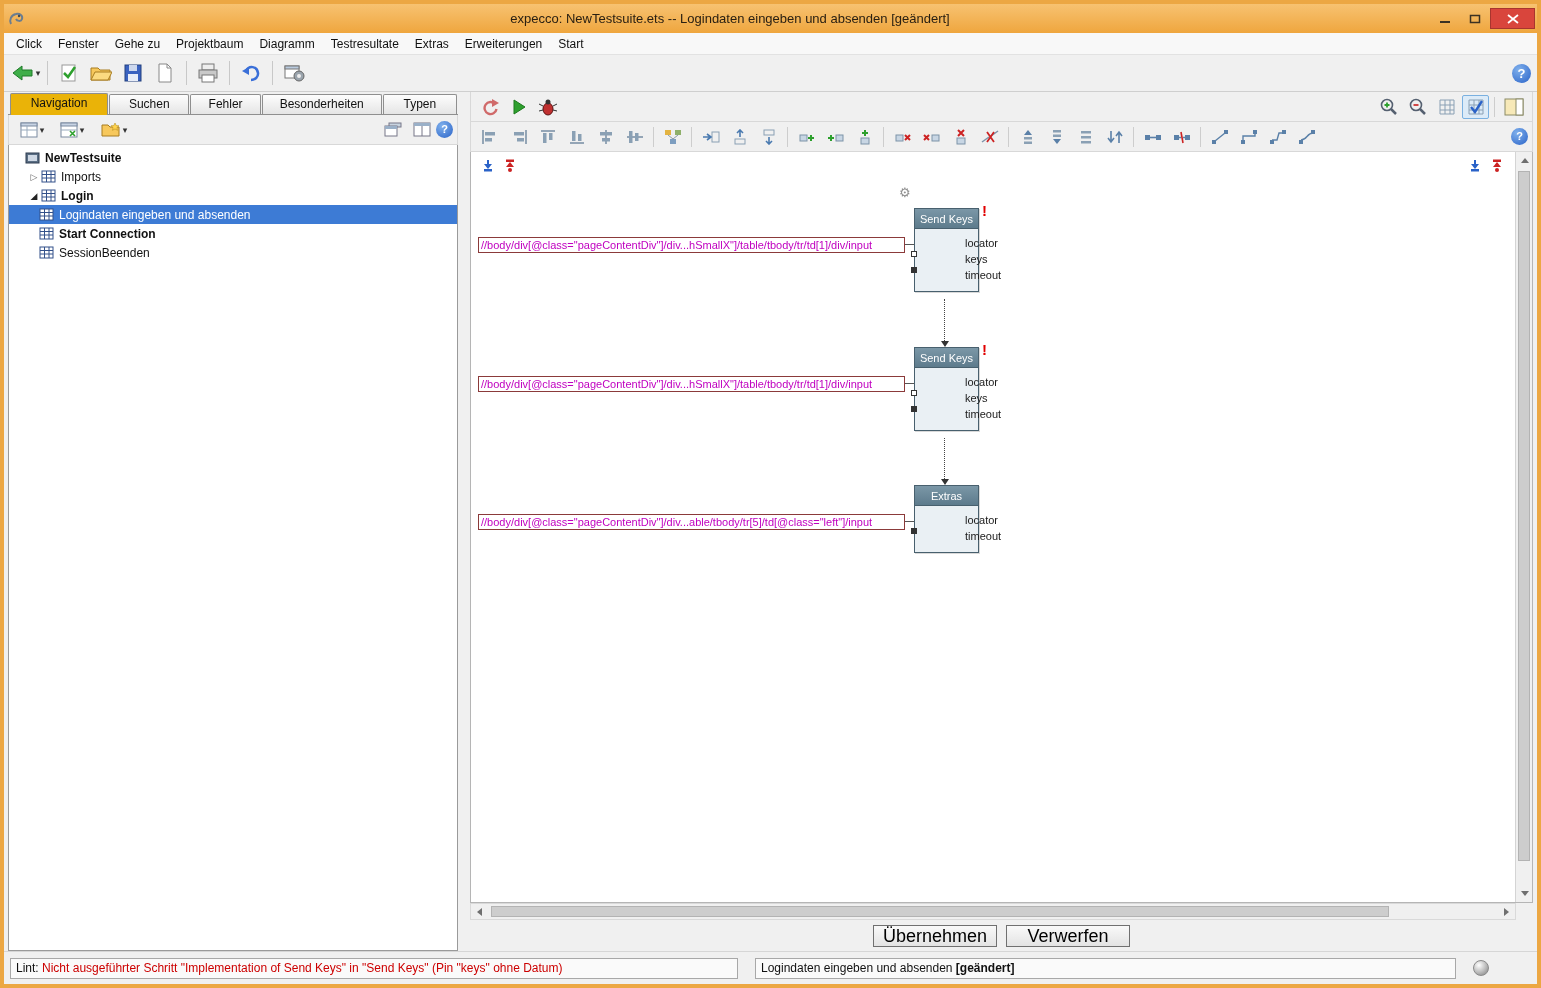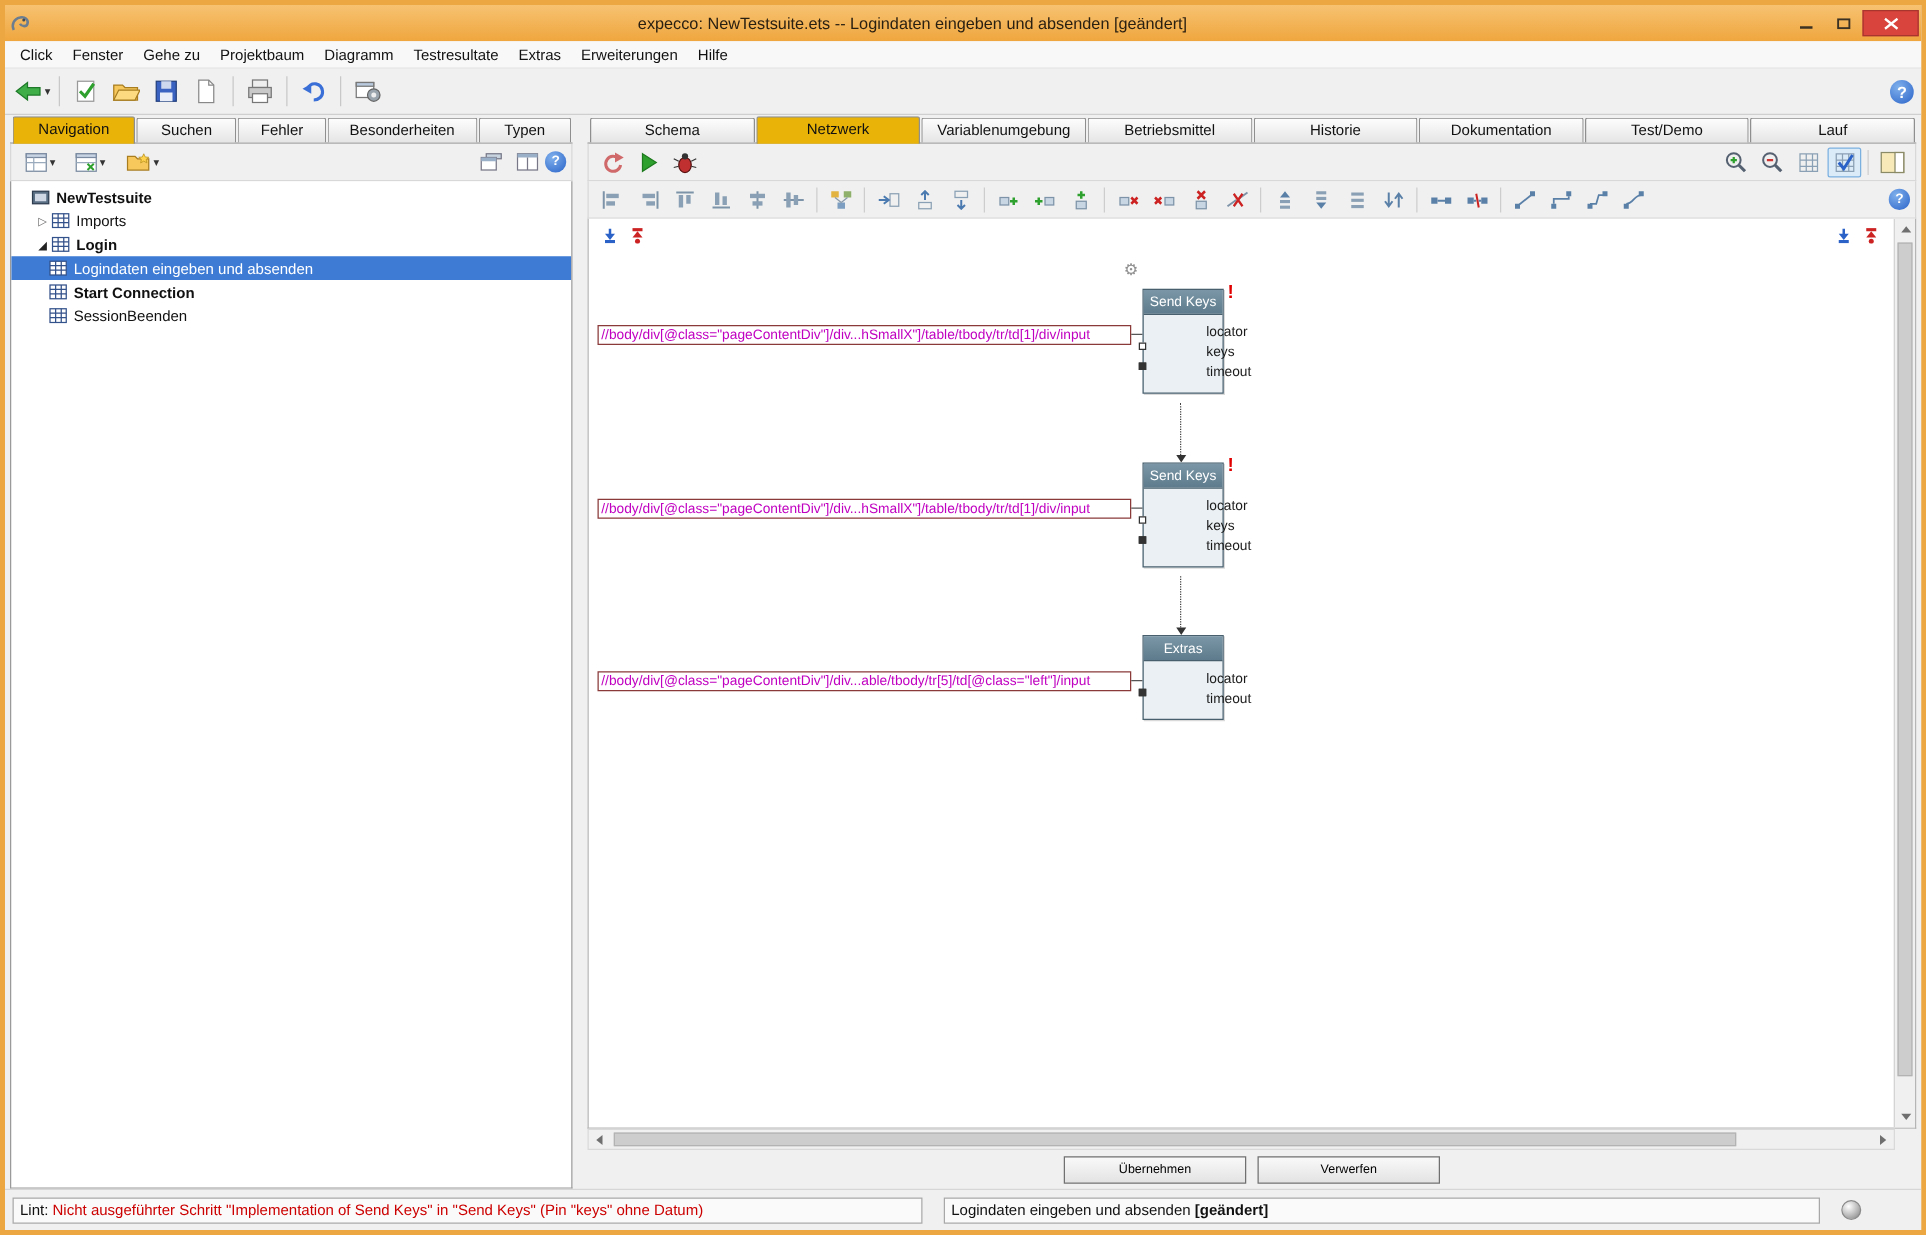--- a/index.html
+++ b/index.html
@@ -83,21 +83,21 @@
   .tri-dn { width:0;height:0;border-left:4px solid transparent;border-right:4px solid transparent;border-top:5px solid #6f6f6f; }
   .tri-lf { width:0;height:0;border-top:4px solid transparent;border-bottom:4px solid transparent;border-right:5px solid #6f6f6f; }
   .tri-rt { width:0;height:0;border-top:4px solid transparent;border-bottom:4px solid transparent;border-left:5px solid #6f6f6f; }
   .hscroll-row { height:17px; display:flex; flex:none; }
   .hscroll { flex:1; display:flex; background:#f0f0f0; border:1px solid #d9d9d9; position:relative; }
   .hthumb { position:absolute; top:2px; bottom:2px; left:20px; width:86%; background:#cdcdcd; border:1px solid #b3b3b3; }
   .harrow { width:17px; height:100%; display:flex; align-items:center; justify-content:center; flex:none; }
   .hcorner { width:17px; background:#f0f0f0; flex:none; }
   
   .footer { height:31px; display:flex; align-items:center; justify-content:center; gap:9px; flex:none; }
-  .fbtn { width:146px; height:22px; background:linear-gradient(#f9f9f9,#e3e3e3); border:1px solid #707070; font-size:10px;
+  .fbtn { width:124px; height:22px; background:linear-gradient(#f9f9f9,#e3e3e3); border:1px solid #707070; font-size:18px;
           font-family:"Liberation Sans",sans-serif; }
   
   .statusbar { height:33px; background:#f0f0f0; border-top:1px solid #d6d6d6; display:flex; align-items:center; padding:0 6px; gap:17px; flex:none; }
   .status-box { height:21px; line-height:19px; border:1px solid #a8a8a8; background:#fafafa; padding:0 5px; white-space:nowrap; overflow:hidden; }
   .lint-box { width:728px; flex:none; }
   .sel-box { flex:1; }
   .lint-msg { color:#cc0000; }
   .sphere { width:16px; height:16px; border-radius:50%; flex:none; margin-right:42px;
             background:radial-gradient(circle at 35% 30%, #ffffff, #b9b9b9 55%, #7d7d7d); border:1px solid #8a8a8a; }
   svg { display:block; }
@@ -136,21 +136,21 @@
 
   <div class="menubar">
     <span class="menu-item">Click</span>
     <span class="menu-item">Fenster</span>
     <span class="menu-item">Gehe zu</span>
     <span class="menu-item">Projektbaum</span>
     <span class="menu-item">Diagramm</span>
     <span class="menu-item">Testresultate</span>
     <span class="menu-item">Extras</span>
     <span class="menu-item">Erweiterungen</span>
-    <span class="menu-item">Hilfe</span>
+    <span class="menu-item">Start</span>
   </div>
 
   <div class="toolbar">
     <span class="tbtn">
       <svg width="22" height="18">
           <path d="M1 9 L10 2 L10 6 L20 6 L20 12 L10 12 L10 16 Z" fill="#3fae49" stroke="#1e7a28"></path>
         </svg>
       <span class="dd">▾</span>
     </span>
     <span class="sep"></span>
@@ -331,30 +331,20 @@
               </svg>
             </span>
           <span>SessionBeenden</span>
         </div>
       </div>
     </div>
 
     <div class="splitter"></div>
 
     <div class="right-panel">
-      <div class="tabs rtabs">
-        <span class="tab">Schema</span>
-        <span class="tab active">Netzwerk</span>
-        <span class="tab">Variablenumgebung</span>
-        <span class="tab">Betriebsmittel</span>
-        <span class="tab">Historie</span>
-        <span class="tab">Dokumentation</span>
-        <span class="tab">Test/Demo</span>
-        <span class="tab">Lauf</span>
-      </div>
 
       <div class="ptoolbar">
         <span class="sbtn">
             <svg width="20" height="18">
               <path d="M15 6 A6 6 0 1 0 16.5 11" fill="none" stroke="#d06a6a" stroke-width="2.4"></path>
               <path d="M12 1 L19 5 L12 9 Z" fill="#d06a6a"></path>
             </svg>
           </span>
         <span class="sbtn">
             <svg width="18" height="18">

